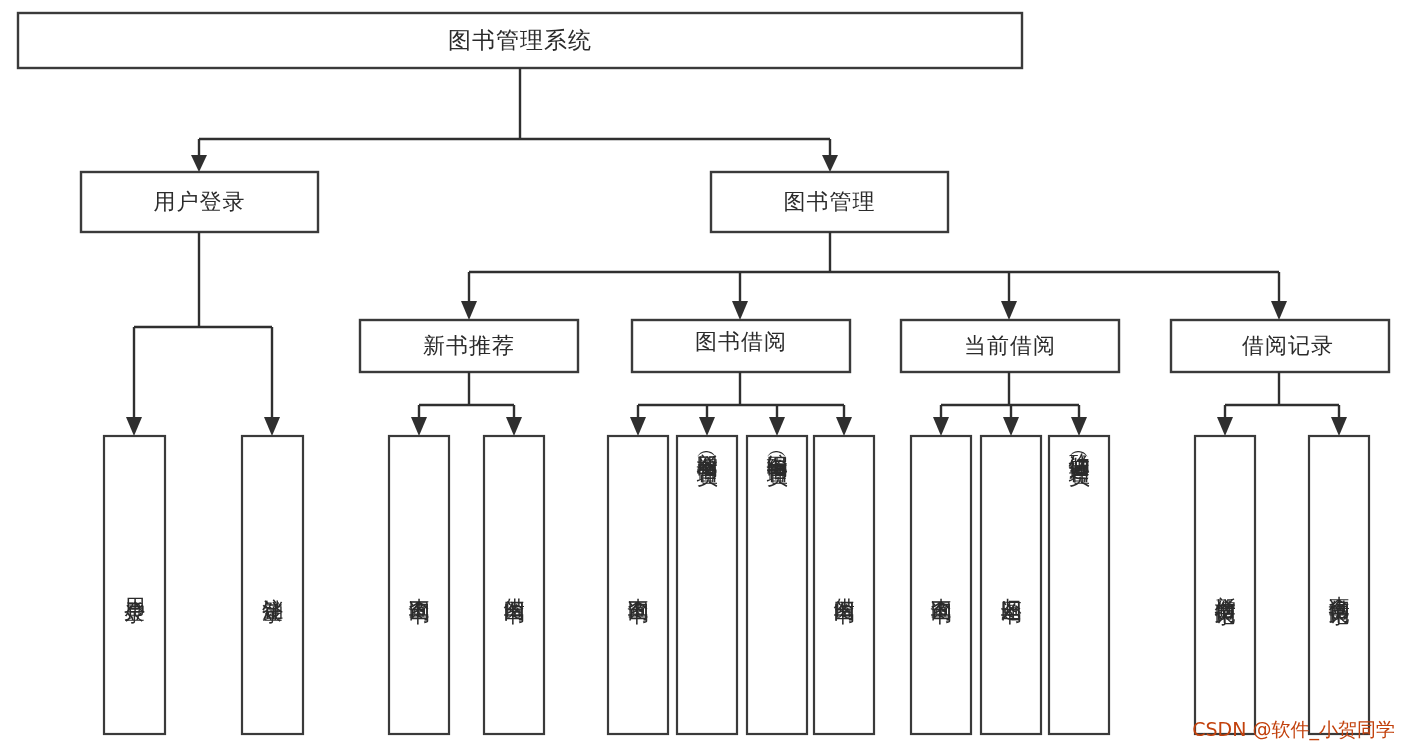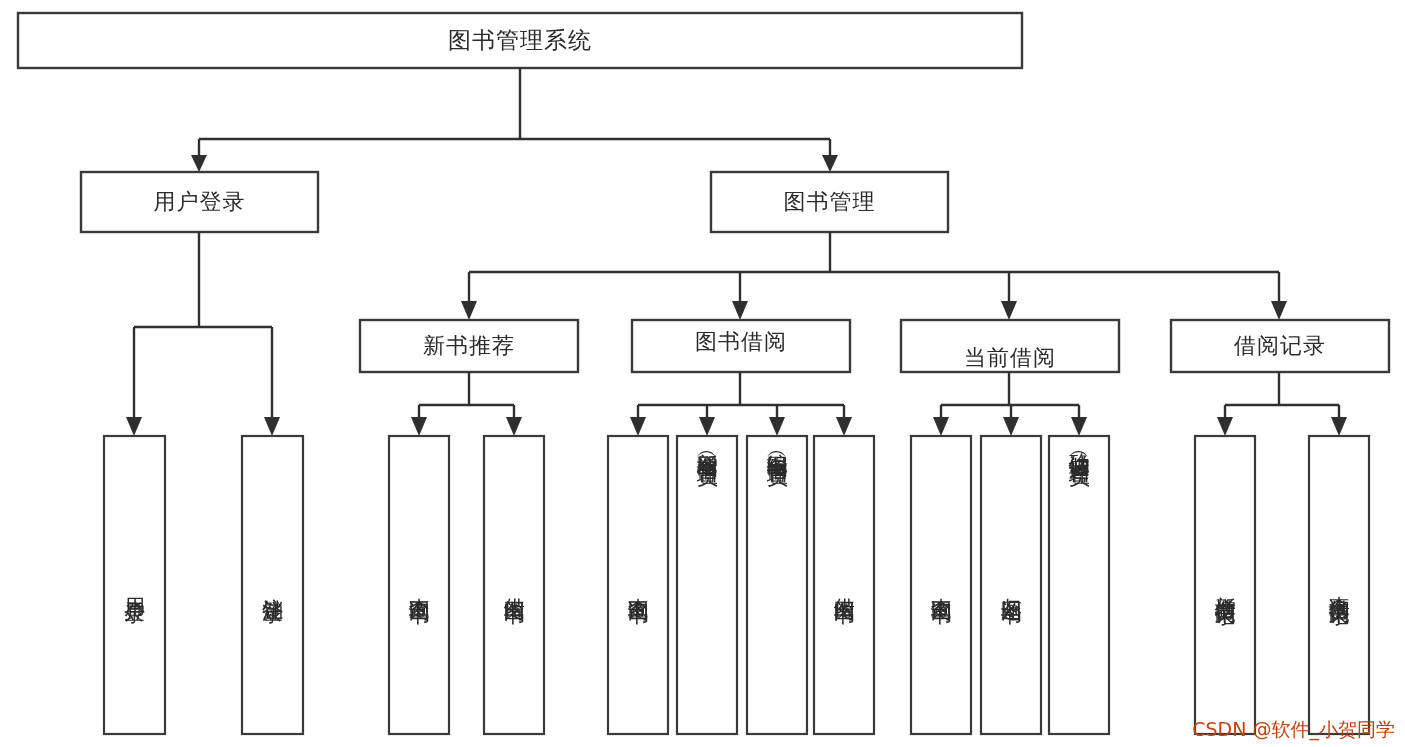--- a/index.html
+++ b/index.html
@@ -208,25 +208,25 @@
   </div>
 
   <div class="hlabel-wrap" style="left:711px; top:172px; width:237px; height:60px;">
     <span class="hlabel-text">图书管理</span>
   </div>
 
   <div class="hlabel-wrap" style="left:632px; top:320px; width:218px; height:44px;">
     <span class="hlabel-text">图书借阅</span>
   </div>
 
-  <div class="hlabel-wrap" style="left:901px; top:320px; width:218px; height:52px;margin-top:12px;">
+  <div class="hlabel-wrap" style="left:901px; top:320px; width:218px; height:52px;">
     <span class="hlabel-text">当前借阅</span>
   </div>
 
-  <div class="hlabel-wrap" style="left:1171px; top:320px; width:218px; height:52px;">
+  <div class="hlabel-wrap" style="left:1171px; top:320px; width:218px; height:52px;padding-left:8px;">
     <span class="hlabel-text">借阅记录</span>
   </div>
 
   <div class="vlabel-wrap" style="left:104px; top:436px; width:61px; height:298px;">
     <span class="vlabel-text">用户登录</span>
   </div>
   <div class="vlabel-wrap" style="left:242px; top:436px; width:61px; height:298px;">
     <span class="vlabel-text">注销登录</span>
   </div>
 

